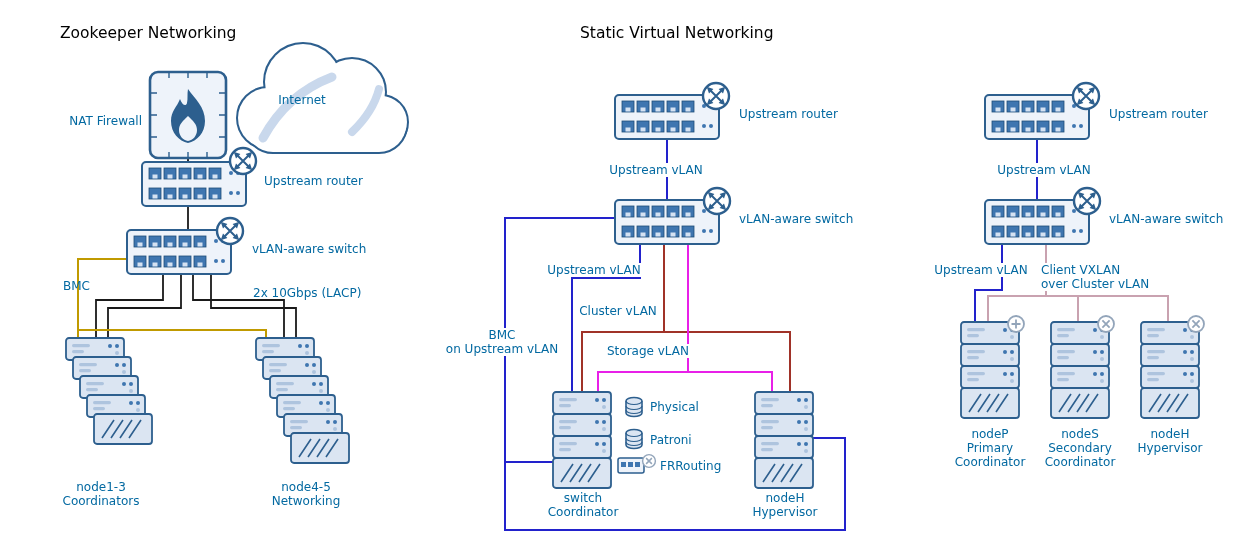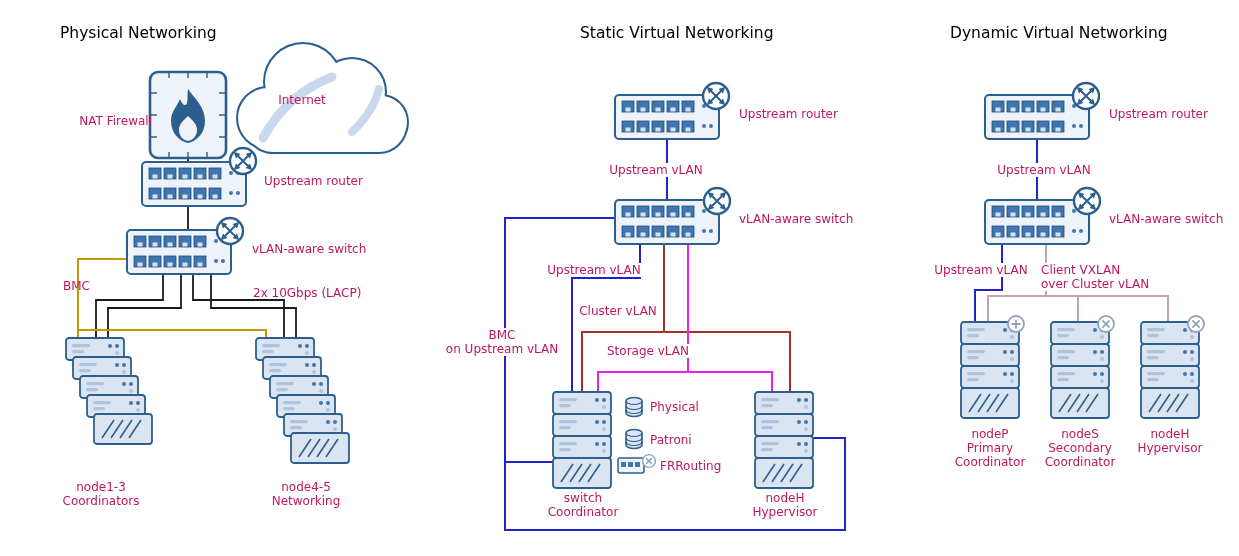--- a/index.html
+++ b/index.html
@@ -1,23 +1,23 @@
 <!DOCTYPE html>
 <html style="--outline: #2d5f8e; --fill_light: #dbe5f2; --fill_panel: #eef3fa; --port: #3f76b0; --swoosh: #c9d8ec; --badge: #93a5ba; --link_black: #1a1a1a; --link_bmc: #c09a00; --link_upstream: #2222cc; --link_cluster: #a03228; --link_storage: #e820e8; --link_vxlan: #c9a2b0;"><head>
 <meta charset="utf-8">
 <title>Networking Diagram</title>
 <style>
   * { margin:0; padding:0; box-sizing:border-box; }
   body { background:#fff; font-family:"DejaVu Sans","Liberation Sans",sans-serif; }
   .canvas { position:relative; width:1239px; height:556px; background:#fff; overflow:hidden; }
   .canvas > svg { position:absolute; left:0; top:0; }
-  .lbl { position:absolute; font-size:12px; line-height:14px; color:#be185d; white-space:nowrap; }
+  .lbl { position:absolute; font-size:12px; line-height:14px; color:#0369a1; white-space:nowrap; }
   .title { font-size:15.5px; color:#000; }
   .ctr { transform:translateX(-50%); }
-  .rgt { transform:translateX(-100%);margin-left:10px; }
+  .rgt { transform:translateX(-100%); }
   .bg  { background:#fff; padding:0 3px; }
   
   .ol  { stroke:var(--outline); }
   .olf { fill:var(--outline); }
   .fill-light { fill:var(--fill_light); }
   .fill-panel { fill:var(--fill_panel); }
   .port { fill:var(--port); }
   .swoosh { stroke:var(--swoosh); }
   .ln { fill:none; }
   .ln-black { stroke:var(--link_black); stroke-width:1.8; }
@@ -186,21 +186,21 @@
   <use href="#routerbadge" x="1087" y="201"></use>
 
   <use href="#tower" x="961" y="322"></use>
   <use href="#tower" x="1051" y="322"></use>
   <use href="#tower" x="1141" y="322"></use>
   <use href="#badgeplus" x="1016" y="324"></use>
   <use href="#badgex" x="1106" y="324"></use>
   <use href="#badgex" x="1196" y="324"></use>
 </svg>
 
-  <div class="lbl title" style="left:60px;top:26px">Physical Networking</div>
+  <div class="lbl title" style="left:60px;top:26px">Zookeeper Networking</div>
   <div class="lbl ctr" style="left:302px;top:93px">Internet</div>
   <div class="lbl rgt" style="left:142px;top:114px">NAT Firewall</div>
   <div class="lbl" style="left:264px;top:174px">Upstream router</div>
   <div class="lbl" style="left:252px;top:242px">vLAN-aware switch</div>
   <div class="lbl" style="left:63px;top:279px">BMC</div>
   <div class="lbl" style="left:253px;top:286px">2x 10Gbps (LACP)</div>
   <div class="lbl ctr" style="left:101px;top:480px">node1-3</div>
   <div class="lbl ctr" style="left:101px;top:494px">Coordinators</div>
   <div class="lbl ctr" style="left:306px;top:480px">node4-5</div>
   <div class="lbl ctr" style="left:306px;top:494px">Networking</div>
@@ -215,21 +215,20 @@
   <div class="lbl ctr bg" style="left:502px;top:328px">BMC</div>
   <div class="lbl ctr bg" style="left:502px;top:342px">on Upstream vLAN</div>
   <div class="lbl" style="left:650px;top:400px">Physical</div>
   <div class="lbl" style="left:650px;top:433px">Patroni</div>
   <div class="lbl" style="left:660px;top:459px">FRRouting</div>
   <div class="lbl ctr" style="left:583px;top:491px">switch</div>
   <div class="lbl ctr" style="left:583px;top:505px">Coordinator</div>
   <div class="lbl ctr" style="left:785px;top:491px">nodeH</div>
   <div class="lbl ctr" style="left:785px;top:505px">Hypervisor</div>
 
-  <div class="lbl title" style="left:950px;top:26px">Dynamic Virtual Networking</div>
   <div class="lbl" style="left:1109px;top:107px">Upstream router</div>
   <div class="lbl ctr bg" style="left:1044px;top:163px">Upstream vLAN</div>
   <div class="lbl" style="left:1109px;top:212px">vLAN-aware switch</div>
   <div class="lbl ctr bg" style="left:981px;top:263px">Upstream vLAN</div>
   <div class="lbl bg" style="left:1038px;top:263px">Client VXLAN</div>
   <div class="lbl bg" style="left:1038px;top:277px">over Cluster vLAN</div>
   <div class="lbl ctr" style="left:990px;top:427px">nodeP</div>
   <div class="lbl ctr" style="left:990px;top:441px">Primary</div>
   <div class="lbl ctr" style="left:990px;top:455px">Coordinator</div>
   <div class="lbl ctr" style="left:1080px;top:427px">nodeS</div>

